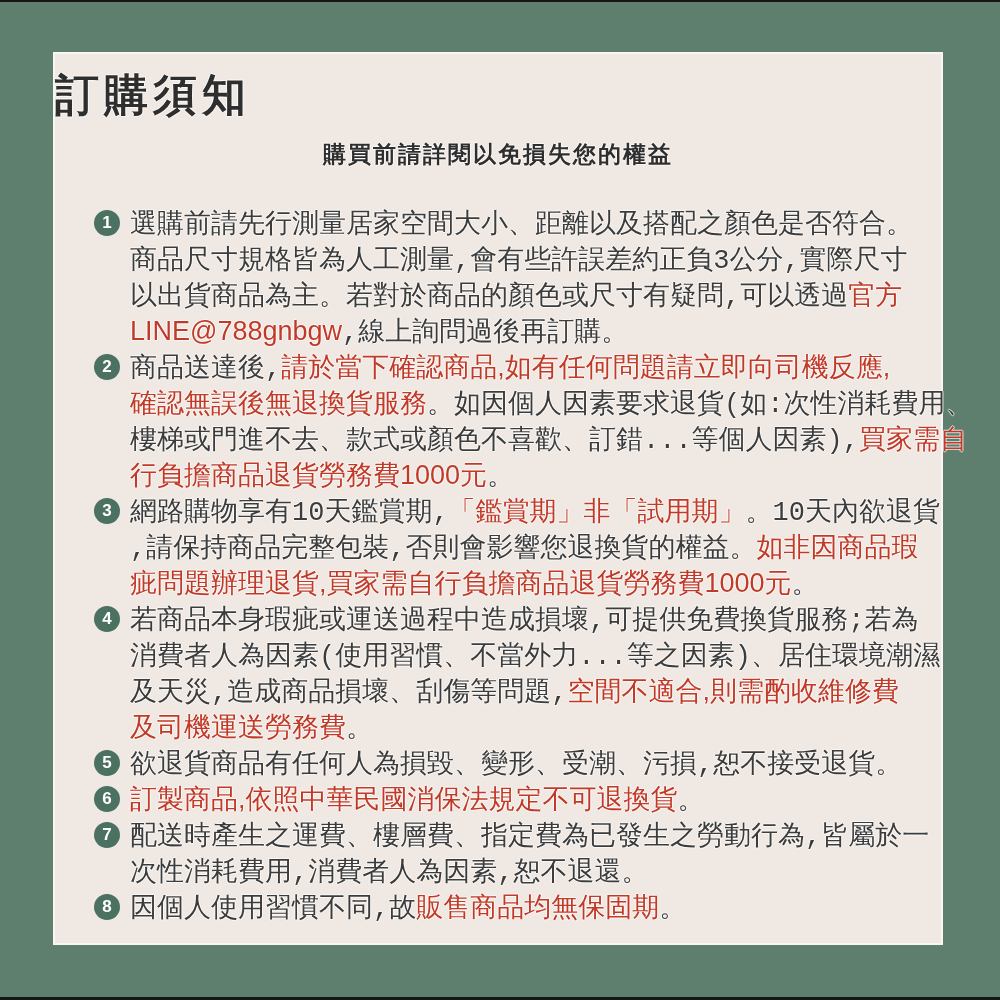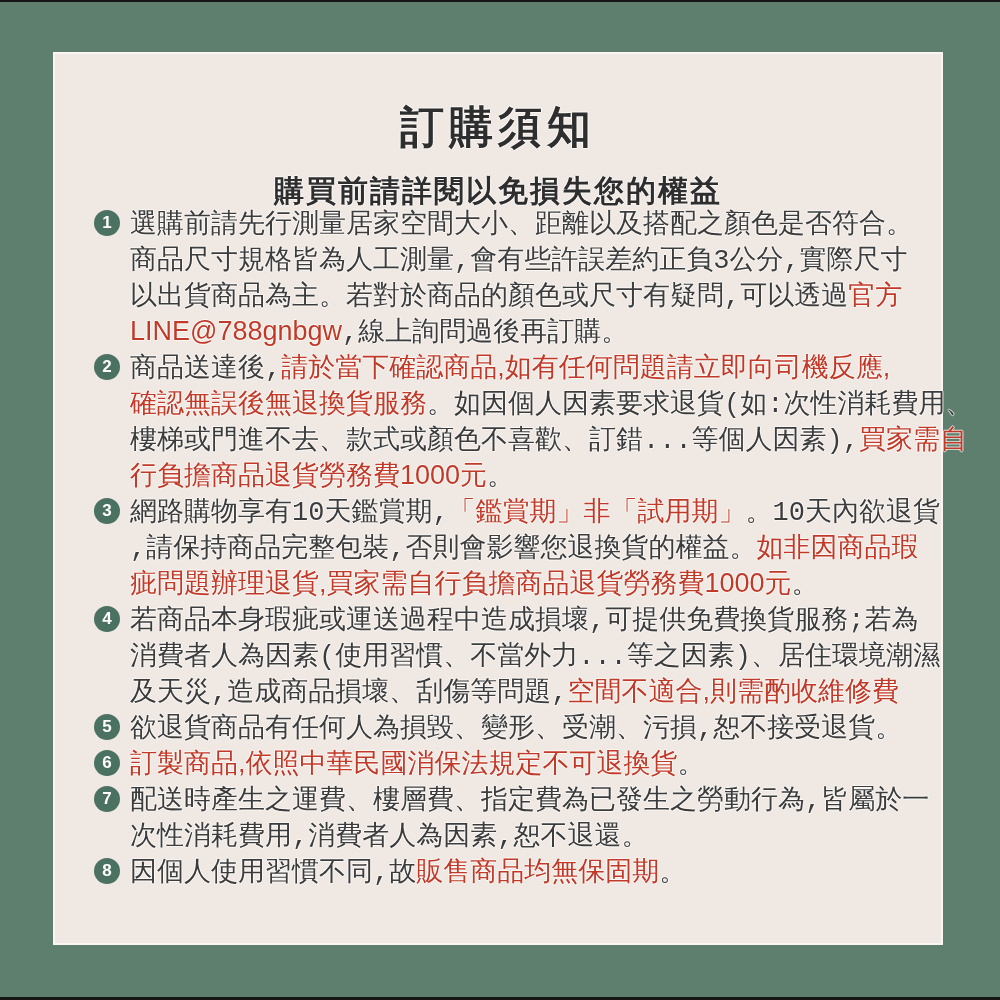--- a/index.html
+++ b/index.html
@@ -26,31 +26,30 @@
     border: 2px solid rgba(255,255,255,0.55);
   }
   .halo {
     text-shadow:
       1px 0 0 rgba(255,255,255,0.65),
      -1px 0 0 rgba(255,255,255,0.65),
       0 1px 0 rgba(255,255,255,0.65),
       0 -1px 0 rgba(255,255,255,0.65);
   }
   .title {
-    margin-top: 44px;
-    text-align: center;
+    margin-top: 12px;
     font-size: 44px;
     font-weight: bold;
     letter-spacing: 5px;
     color: var(--text-title, #2E2E2E);
   }
   .subtitle {
     margin-top: 14px;
     text-align: center;
-    font-size: 30px;
+    font-size: 23px;
     font-weight: bold;
     letter-spacing: 2px;
     color: var(--text-title, #2E2E2E);
   }
   .notice-list {
     position: absolute;
     left: 39px; top: 151px;
     width: 812px;
     list-style: none;
     margin: 0; padding: 0;
@@ -112,20 +111,21 @@
           <div class="line halo"><span class="seg-dark">,請保持商品完整包裝,否則會影響您退換貨的權益。</span><span class="seg-red">如非因商品瑕</span></div>
           <div class="line halo"><span class="seg-red">疵問題辦理退貨,買家需自行負擔商品退貨勞務費1000元</span><span class="seg-dark">。</span></div>
         </div>
       </li>
       <li class="notice-item">
         <span class="badge">4</span>
         <div>
           <div class="line halo"><span class="seg-dark">若商品本身瑕疵或運送過程中造成損壞,可提供免費換貨服務;若為</span></div>
           <div class="line halo"><span class="seg-dark">消費者人為因素(使用習慣、不當外力...等之因素)、居住環境潮濕</span></div>
           <div class="line halo"><span class="seg-dark">及天災,造成商品損壞、刮傷等問題,</span><span class="seg-red">空間不適合,則需酌收維修費</span></div>
+          <div class="line halo"><span class="seg-red">及司機運送勞務費</span><span class="seg-dark">。</span></div>
         </div>
       </li>
       <li class="notice-item">
         <span class="badge">5</span>
         <div>
           <div class="line halo"><span class="seg-dark">欲退貨商品有任何人為損毀、變形、受潮、污損,恕不接受退貨。</span></div>
         </div>
       </li>
       <li class="notice-item">
         <span class="badge">6</span>

